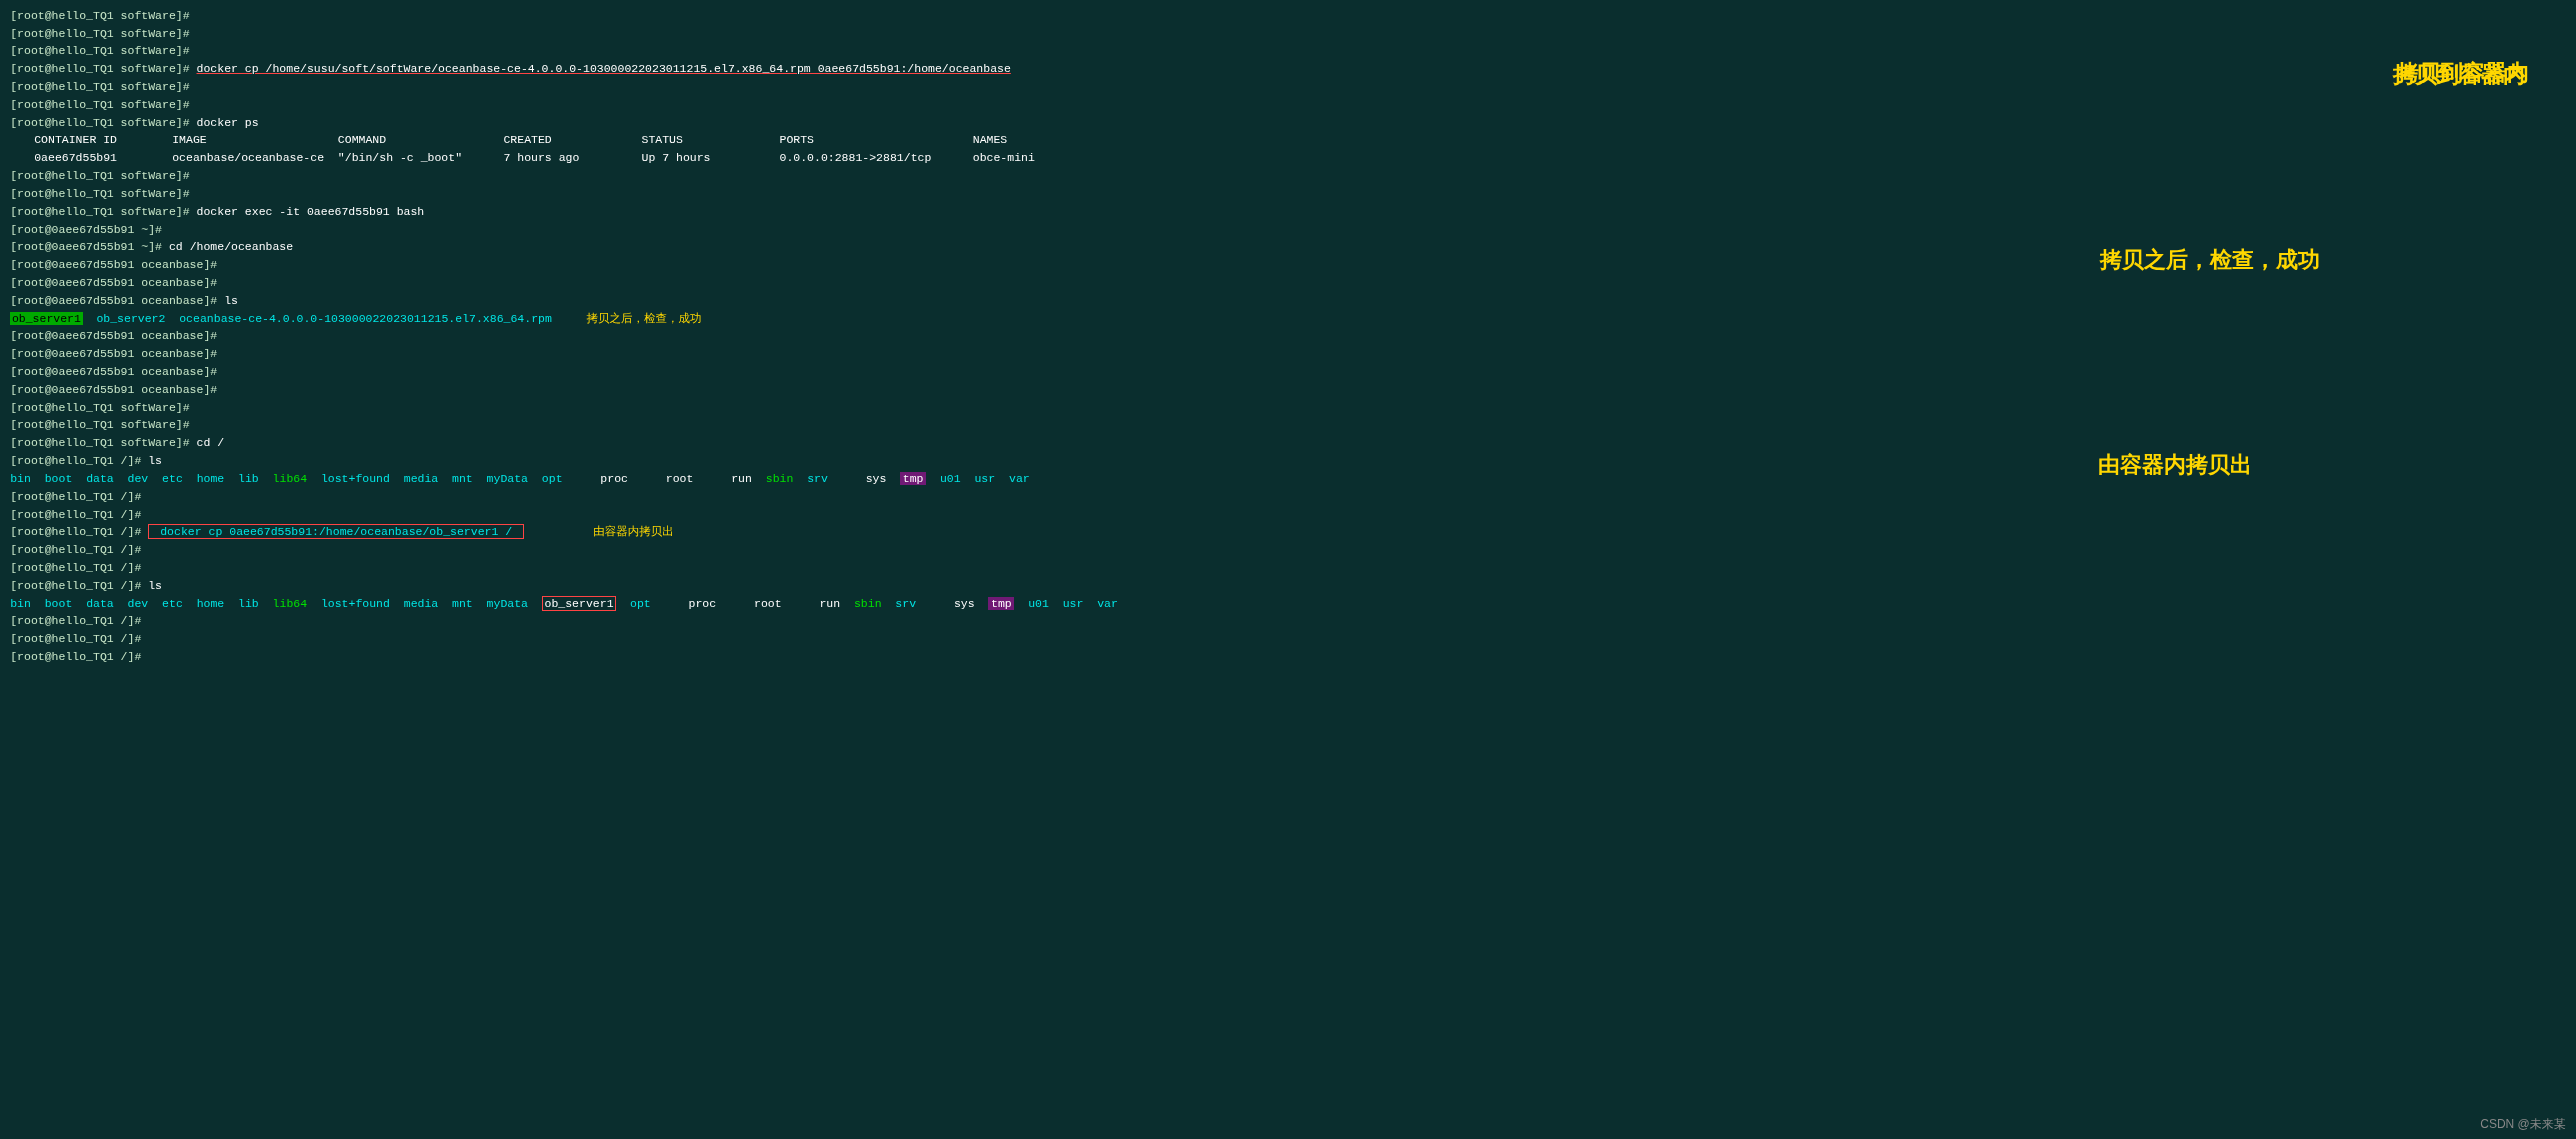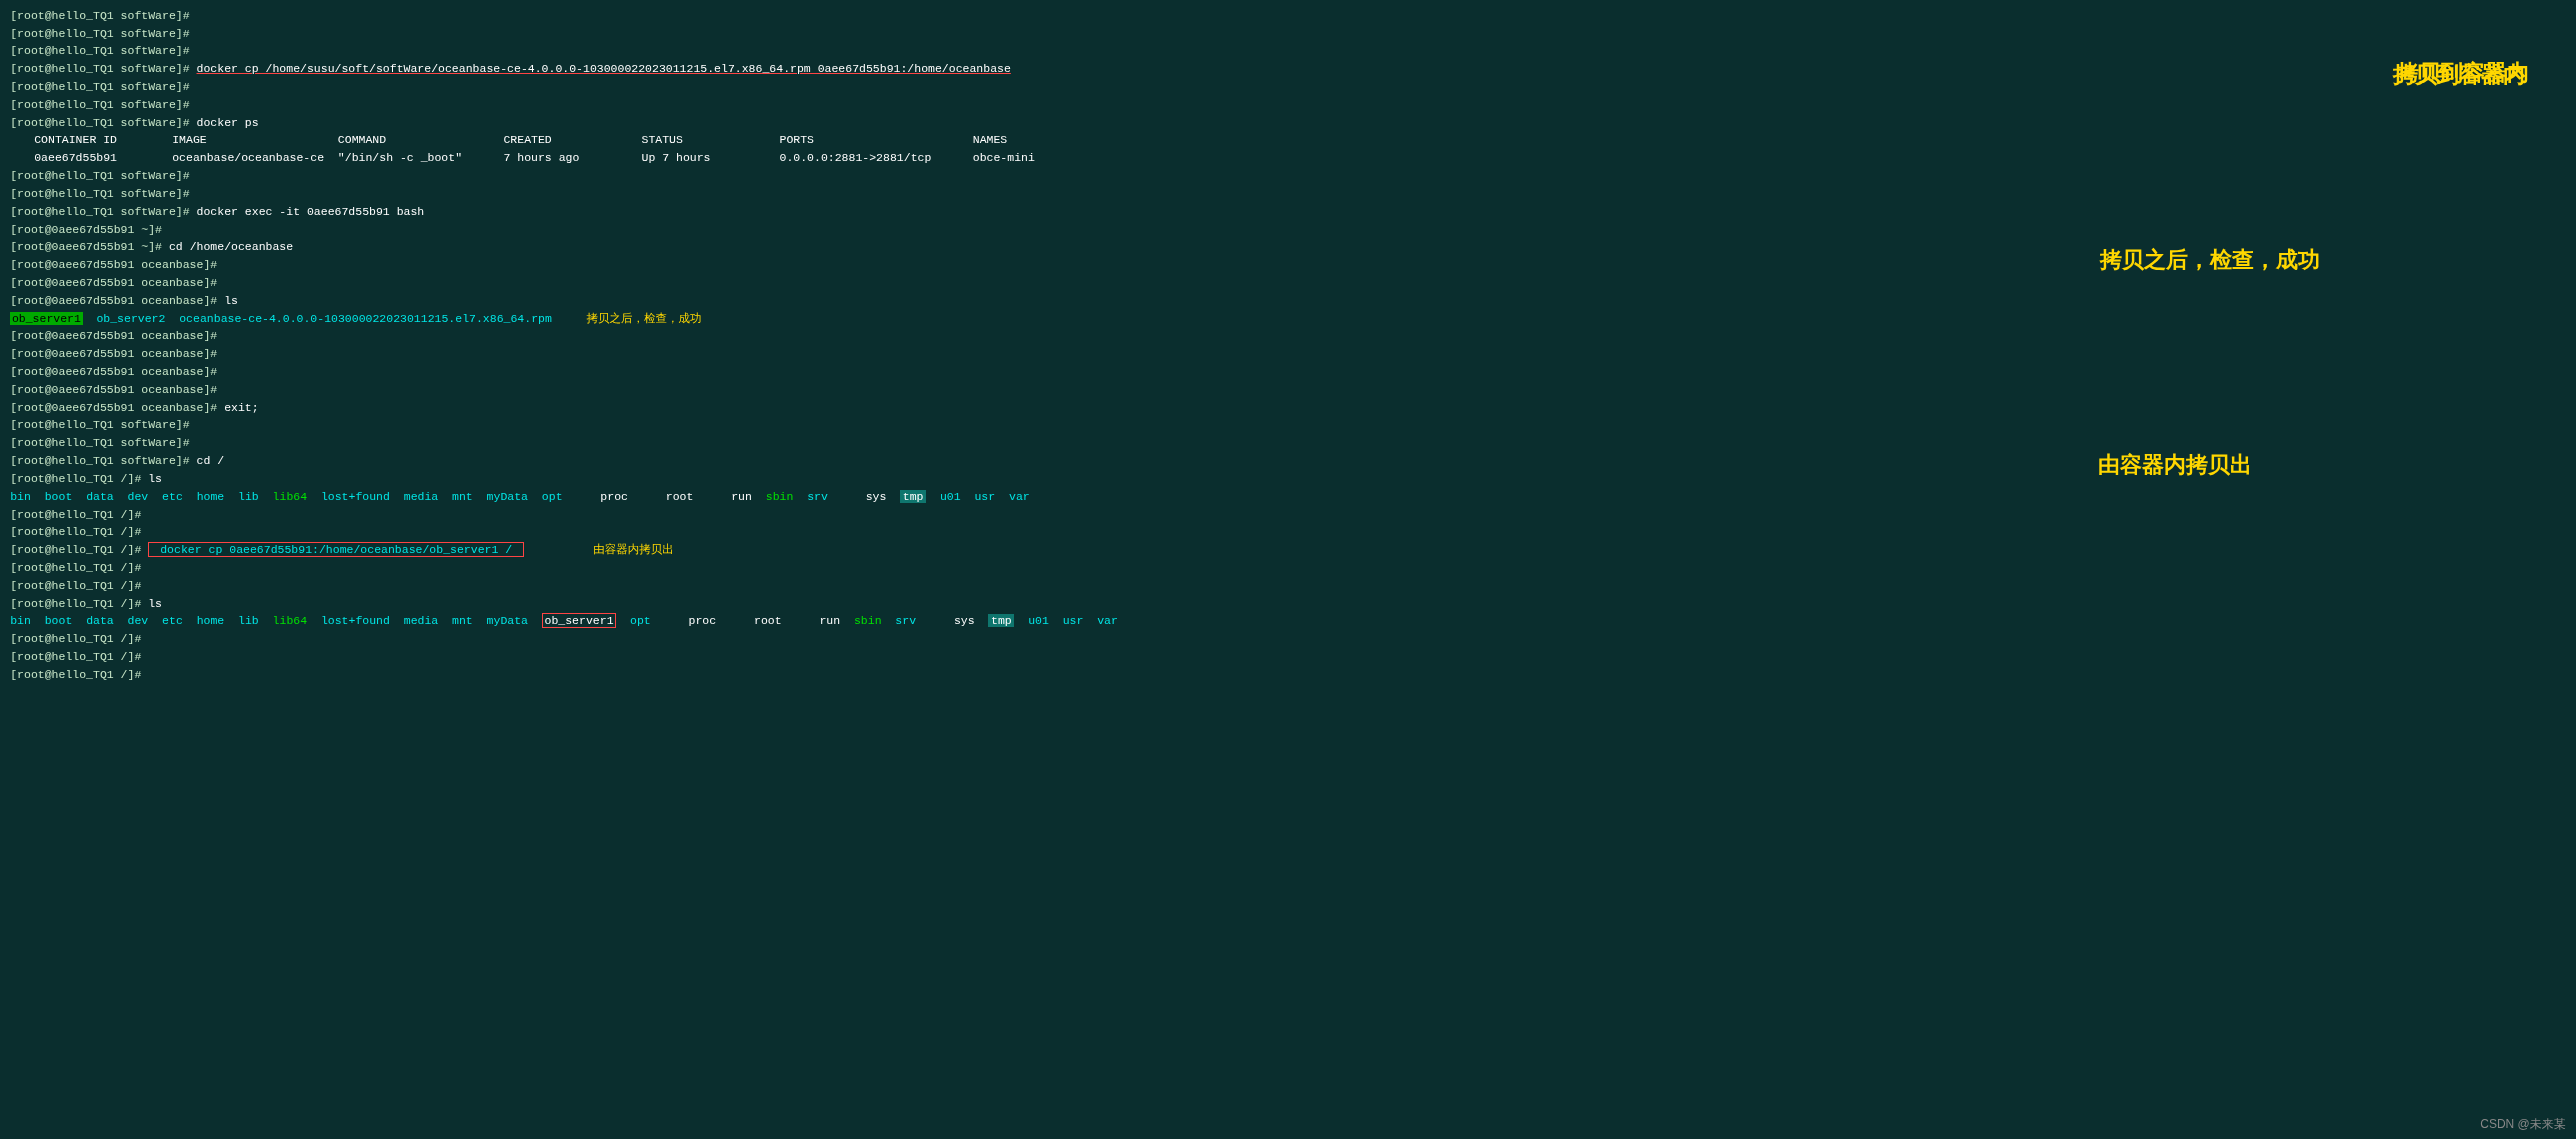--- a/index.html
+++ b/index.html
@@ -52,21 +52,21 @@
       text-decoration-color: #ff4444;
     }
     .annotation {
       position: absolute;
       color: #ffd700;
       font-family: 'Microsoft YaHei', '微软雅黑', sans-serif;
       font-size: 22px;
       font-weight: bold;
     }
     .tmp-box {
-      background: #0f766e;
+      background: #701a75;
       color: #ffffff;
       padding: 0 2.6px;
     }
     .csdn-watermark {
       position: absolute;
       bottom: 6.8px;
       right: 10.2px;
       color: #888888;
       font-size: 12px;
       font-family: sans-serif;
@@ -105,21 +105,20 @@
     <div class="line"><span class="prompt">[root@0aee67d55b91 oceanbase]#</span></div>
     <div class="line"><span class="prompt">[root@0aee67d55b91 oceanbase]#</span></div>
     <div class="line"><span class="prompt">[root@0aee67d55b91 oceanbase]#</span> <span class="cmd">ls</span></div>
 
     <div class="line"><span class="highlight-green">ob_server1</span>  <span class="cyan">ob_server2</span>  <span class="cyan">oceanbase-ce-4.0.0.0-103000022023011215.el7.x86_64.rpm</span>     <span class="yellow-ann">拷贝之后，检查，成功</span></div>
 
     <div class="line"><span class="prompt">[root@0aee67d55b91 oceanbase]#</span></div>
     <div class="line"><span class="prompt">[root@0aee67d55b91 oceanbase]#</span></div>
     <div class="line"><span class="prompt">[root@0aee67d55b91 oceanbase]#</span></div>
     <div class="line"><span class="prompt">[root@0aee67d55b91 oceanbase]#</span></div>
-    <div class="line"><span class="prompt">[root@0aee67d55b91 oceanbase]#</span> <span class="cmd">exit;</span></div>
     <div class="line"><span class="prompt">[root@hello_TQ1 softWare]#</span></div>
     <div class="line"><span class="prompt">[root@hello_TQ1 softWare]#</span></div>
     <div class="line"><span class="prompt">[root@hello_TQ1 softWare]#</span> <span class="cmd">cd /</span></div>
     <div class="line"><span class="prompt">[root@hello_TQ1 /]#</span> <span class="cmd">ls</span></div>
 
     <div class="line"><span class="cyan">bin</span>  <span class="cyan">boot</span>  <span class="cyan">data</span>  <span class="cyan">dev</span>  <span class="cyan">etc</span>  <span class="cyan">home</span>  <span class="cyan">lib</span>  <span class="green">lib64</span>  <span class="cyan">lost+found</span>  <span class="cyan">media</span>  <span class="cyan">mnt</span>  <span class="cyan">myData</span>  <span class="cyan">opt</span>  <span class="white">proc</span>  <span class="white">root</span>  <span class="white">run</span>  <span class="green">sbin</span>  <span class="cyan">srv</span>  <span class="white">sys</span>  <span class="tmp-box">tmp</span>  <span class="cyan">u01</span>  <span class="cyan">usr</span>  <span class="cyan">var</span></div>
 
     <div class="line"><span class="prompt">[root@hello_TQ1 /]#</span></div>
     <div class="line"><span class="prompt">[root@hello_TQ1 /]#</span></div>
     <div class="line"><span class="prompt">[root@hello_TQ1 /]#</span> <span class="highlight-red-border">docker cp 0aee67d55b91:/home/oceanbase/ob_server1 /</span>          <span class="yellow-ann">由容器内拷贝出</span></div>

